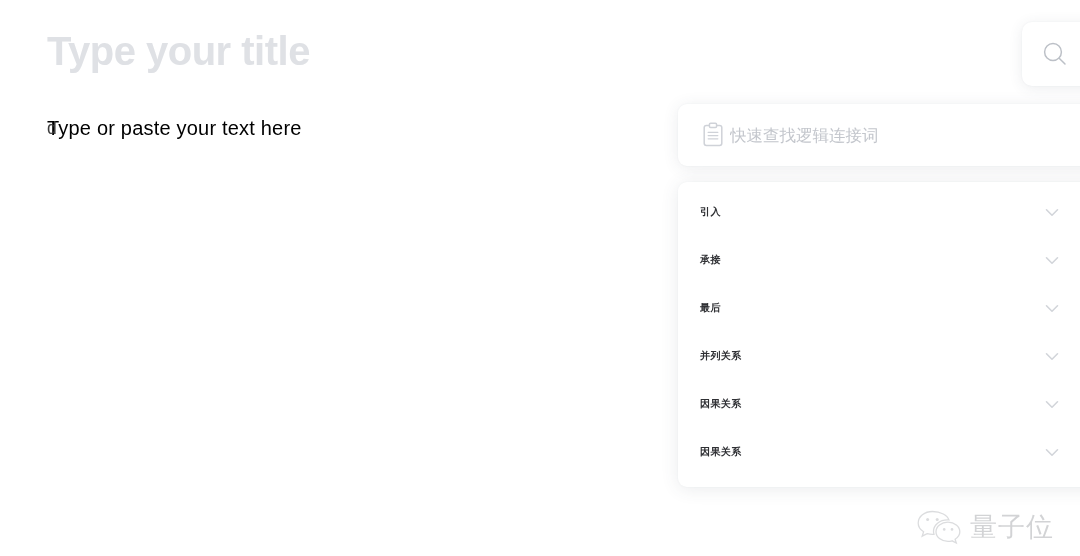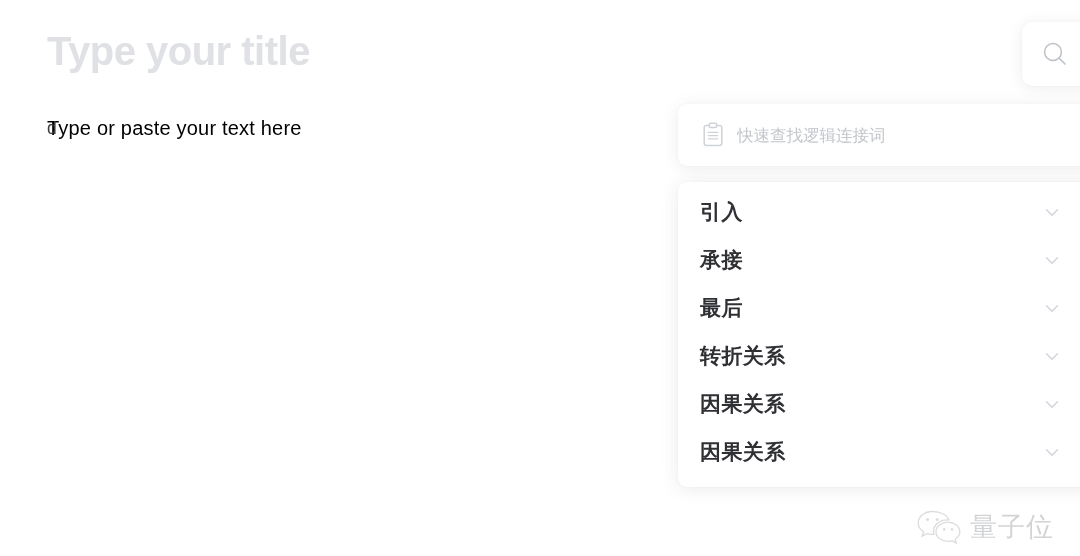--- a/index.html
+++ b/index.html
@@ -102,21 +102,21 @@
   #clipboard-icon {
     width: 26px;
     height: 26px;
     flex: 0 0 26px;
     display: block;
   }
   #connective-search-input {
     border: none;
     outline: none;
     background: transparent;
-    margin-left: 11px;
+    margin-left: 4px;
     font-family: "Liberation Sans", "DejaVu Sans", sans-serif;
     font-size: 16.5px;
     color: #6d28d9;
     width: 300px;
     height: 28px;
     line-height: 28px;
     padding: 0;
   }
   #connective-search-input::placeholder {
     color: #c3c6cc;
@@ -141,21 +141,21 @@
   .category-row {
     height: 48px;
     display: flex;
     align-items: center;
     justify-content: space-between;
     padding: 0 46px 0 22px;
     box-sizing: border-box;
     cursor: pointer;
   }
   .category-label {
-    font-size: 21px;
+    font-size: 10px;
     font-weight: bold;
     color: #2f3034;
     letter-spacing: 0.4px;
   }
   .chevron-down-icon {
     width: 20px;
     height: 20px;
     flex: 0 0 20px;
     display: block;
   }
@@ -237,21 +237,21 @@
   <div class="category-row">
     <span class="category-label">最后</span>
     <span>
       <svg class="chevron-down-icon" viewBox="0 0 20 20" fill="none" aria-hidden="true">
         <polyline points="4.5,7.8 10,13.2 15.5,7.8" stroke="#d2d5da" stroke-width="1.6" stroke-linecap="round" stroke-linejoin="round" fill="none"></polyline>
       </svg>
     </span>
   </div>
 
   <div class="category-row">
-    <span class="category-label">转折关系</span>
+    <span class="category-label">并列关系</span>
     <span>
       <svg class="chevron-down-icon" viewBox="0 0 20 20" fill="none" aria-hidden="true">
         <polyline points="4.5,7.8 10,13.2 15.5,7.8" stroke="#d2d5da" stroke-width="1.6" stroke-linecap="round" stroke-linejoin="round" fill="none"></polyline>
       </svg>
     </span>
   </div>
 
   <div class="category-row">
     <span class="category-label">因果关系</span>
     <span>

